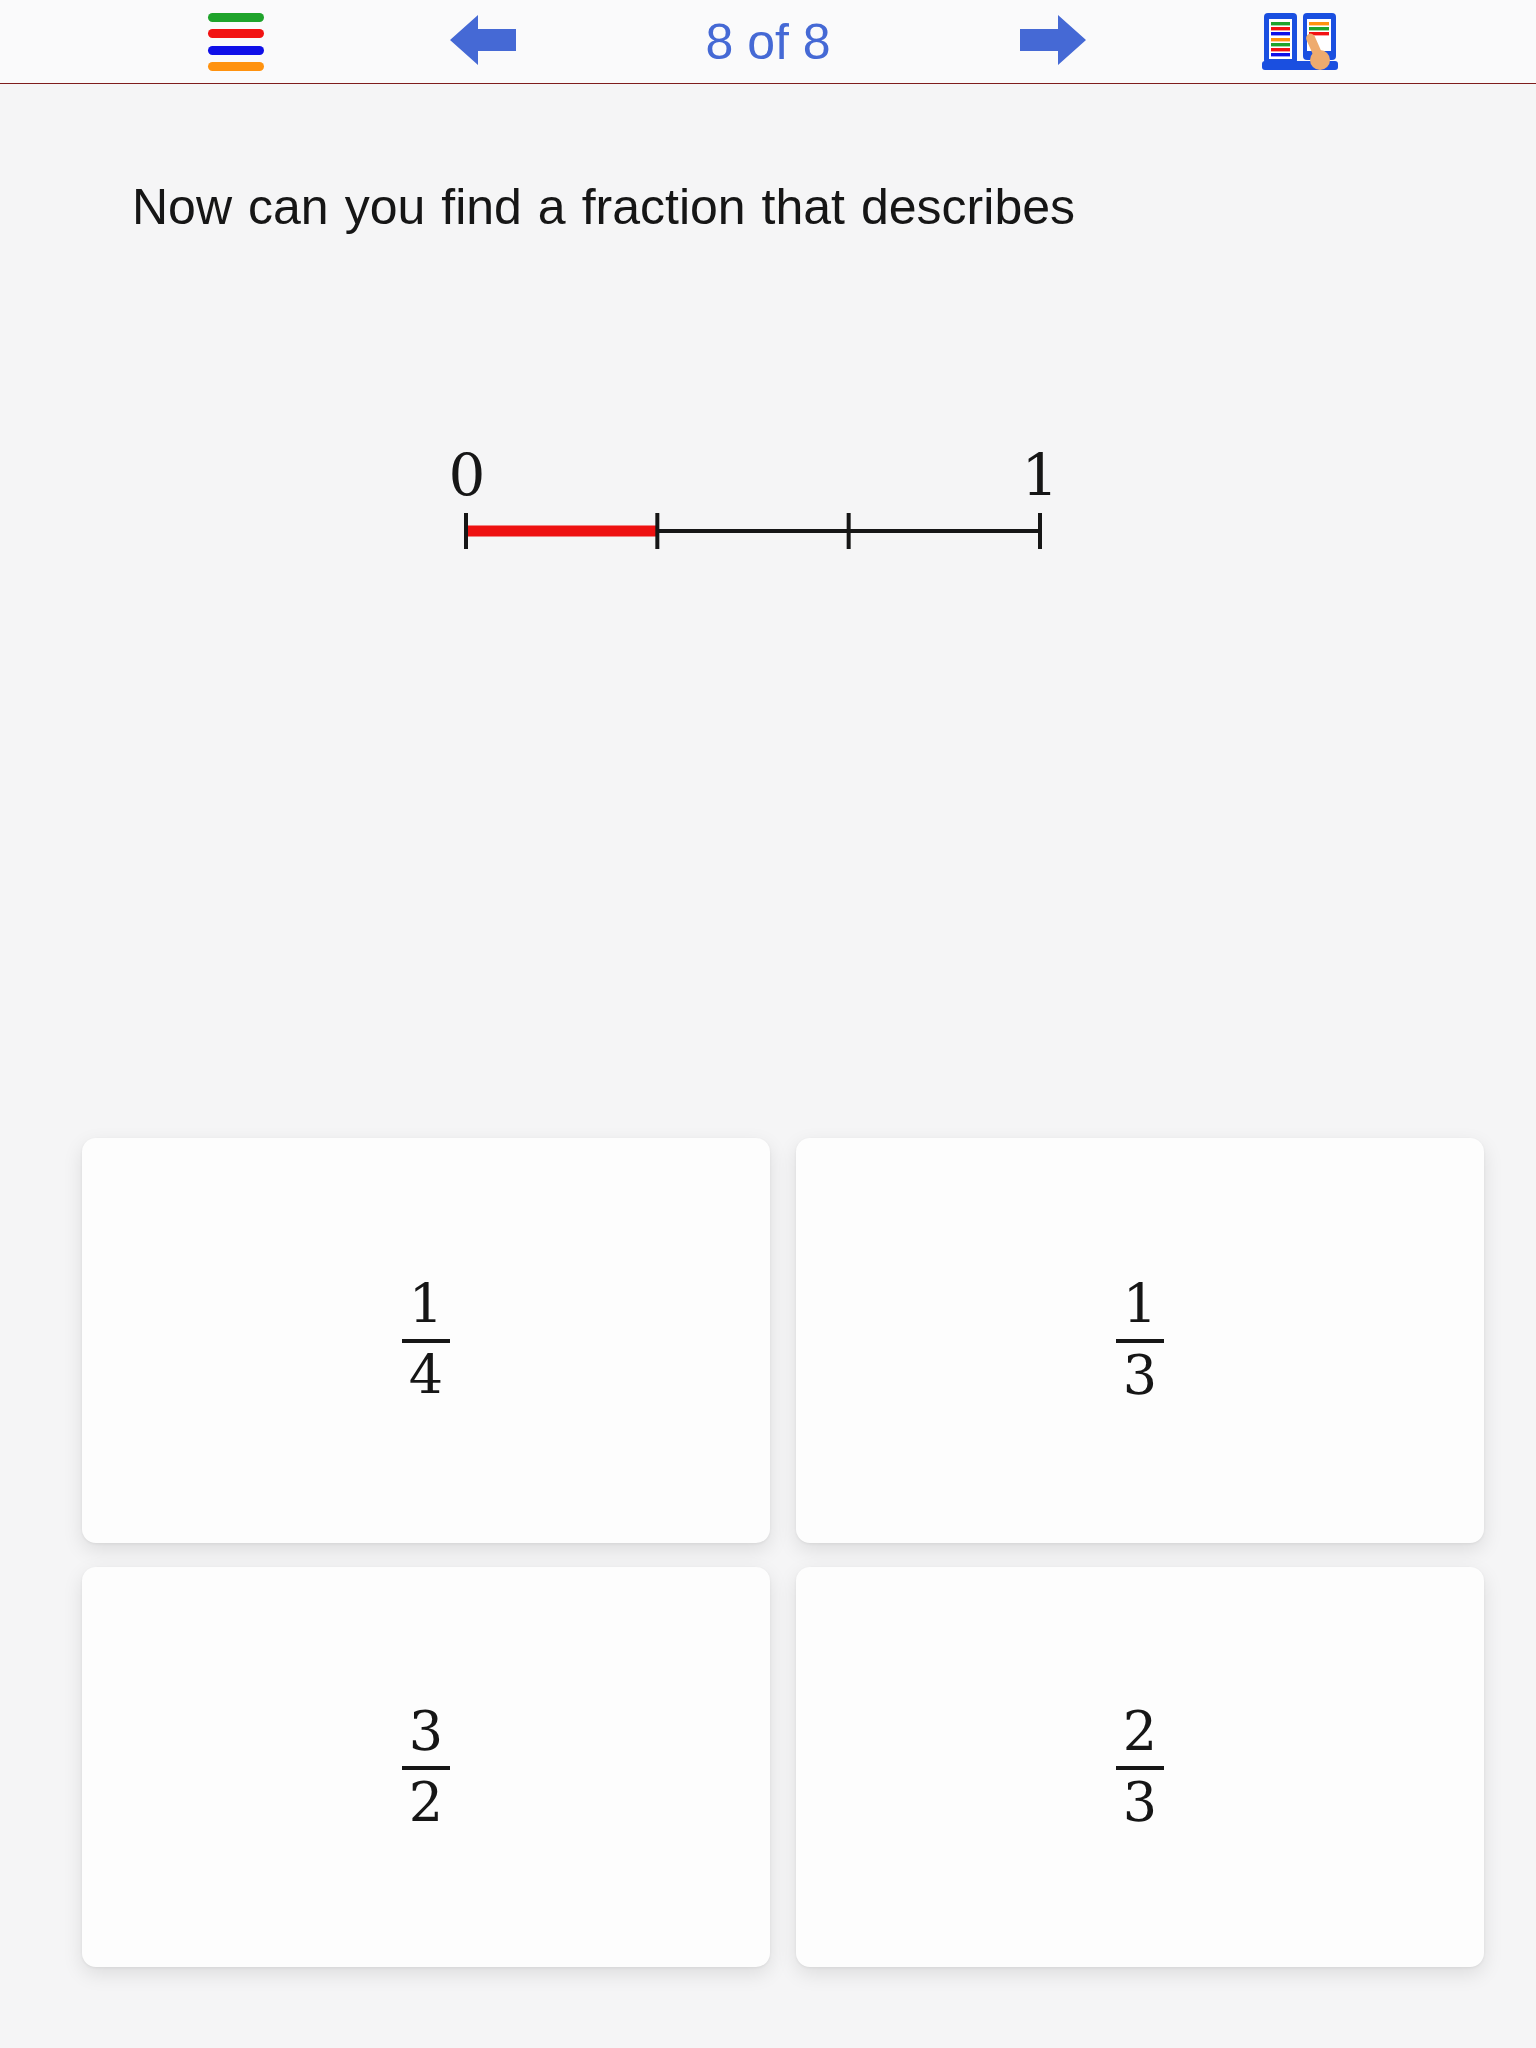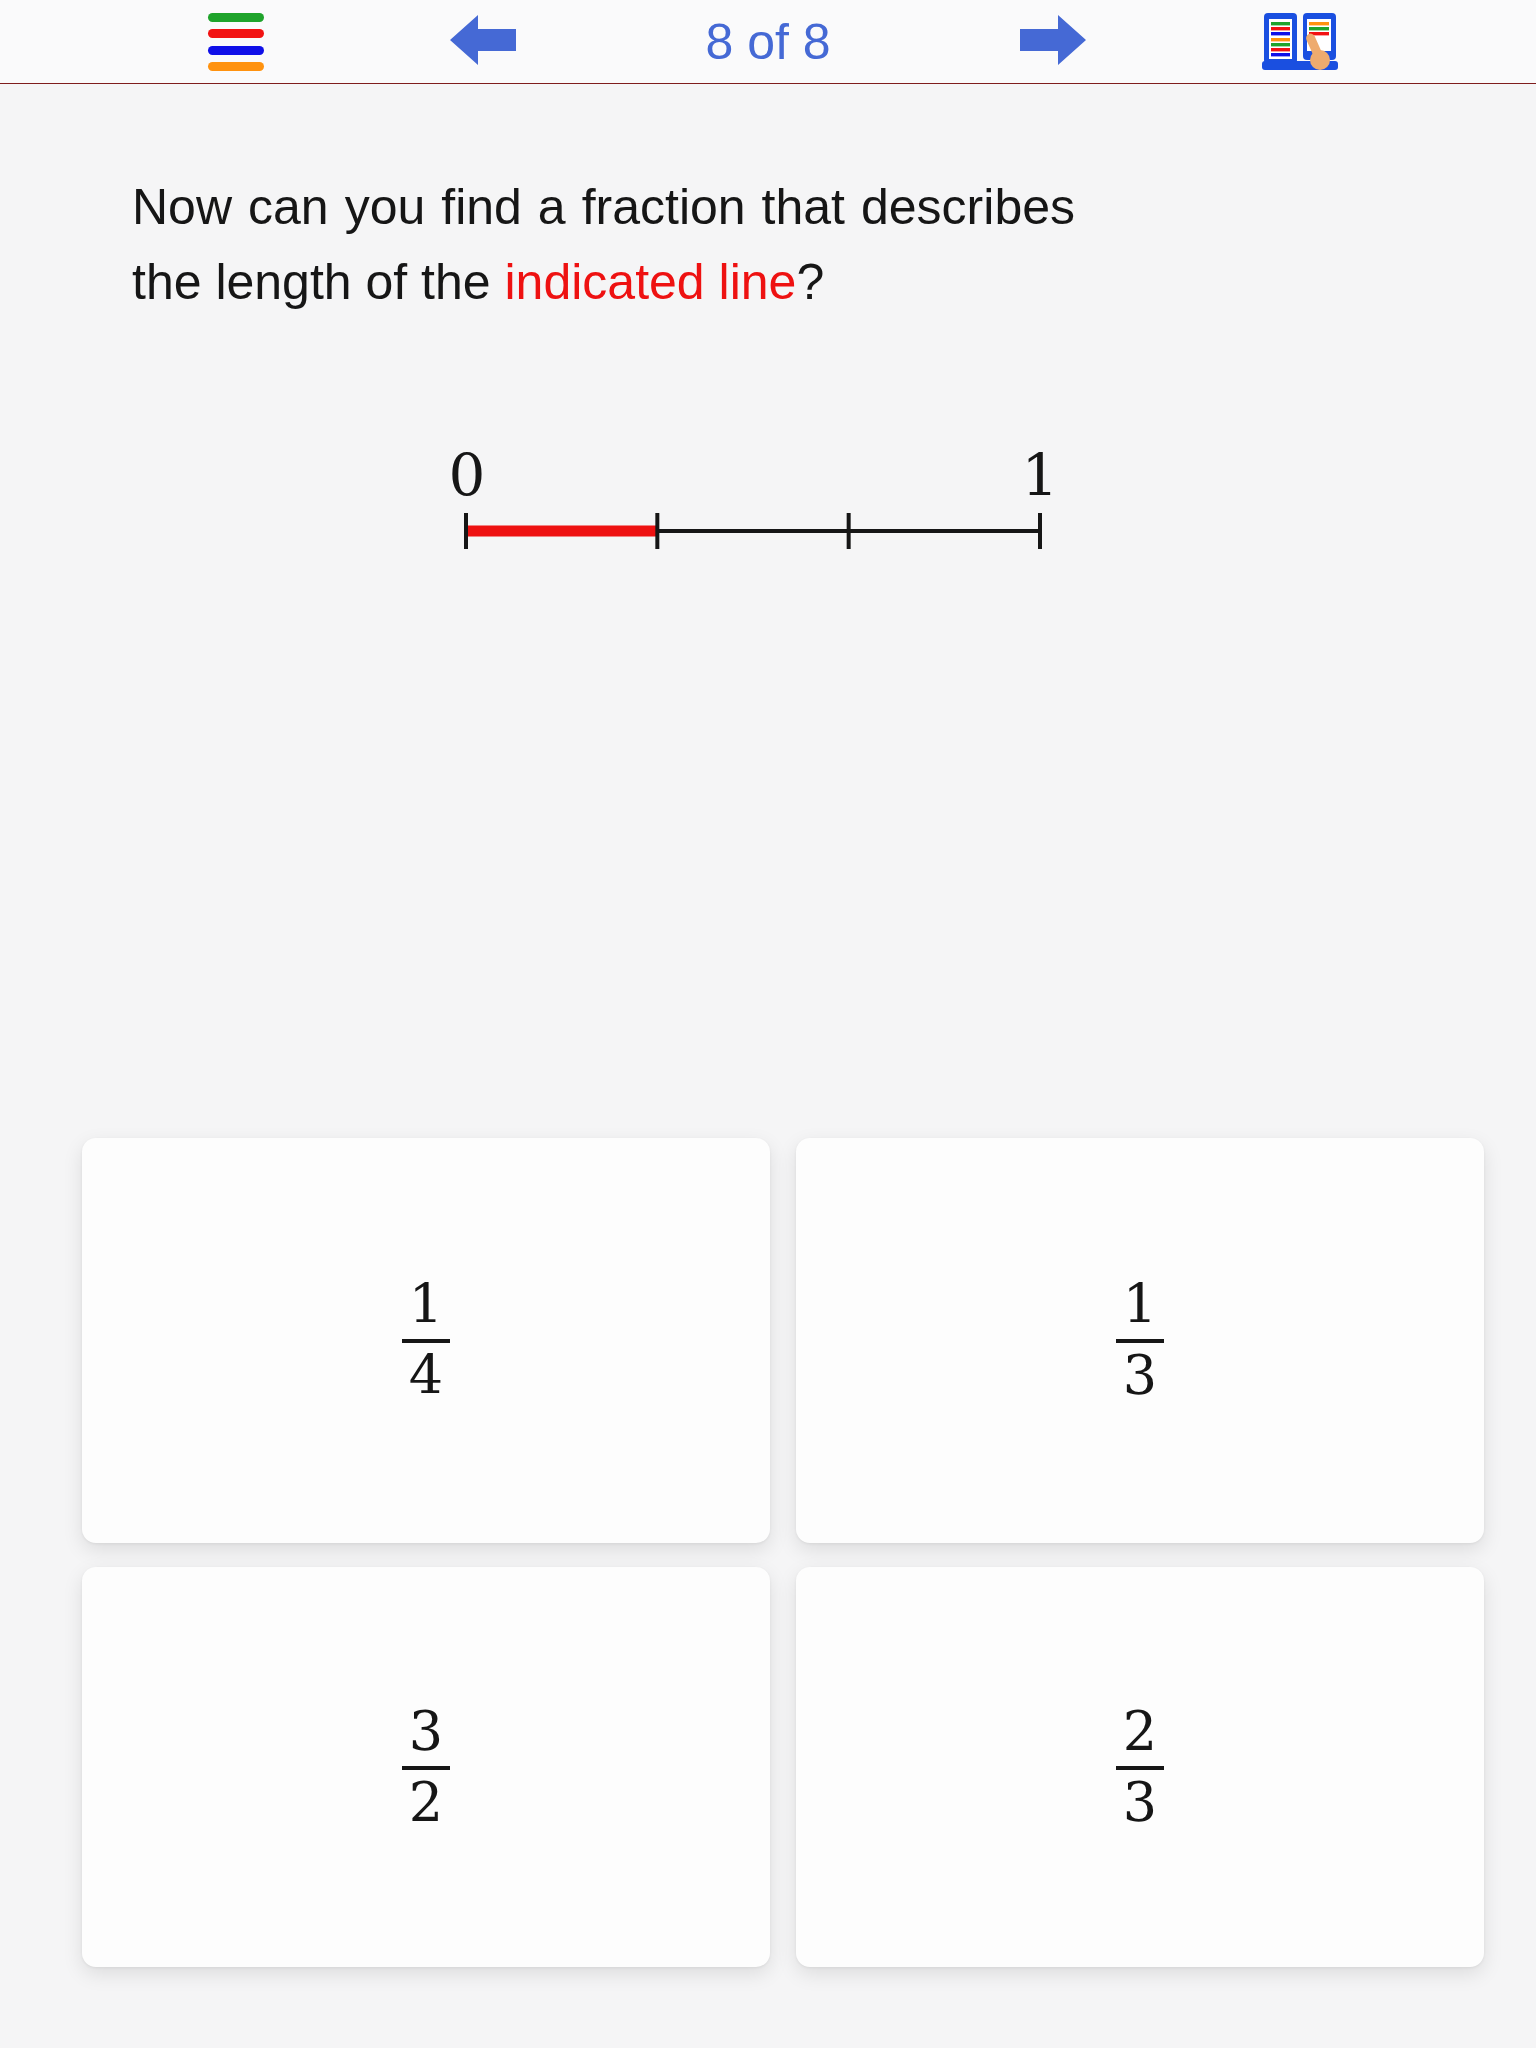--- a/index.html
+++ b/index.html
@@ -114,21 +114,20 @@
     </g>
     <g>
       <circle cx="60" cy="49" r="10" fill="#eeab6e"></circle>
       <rect x="50" y="22" width="9" height="28" rx="4.5" fill="#eeab6e" transform="rotate(-24 54 36)"></rect>
     </g>
   </svg>
 </div>
 
 <div class="question">
   <div class="q-line1">Now can you find a fraction that describes</div>
-  <div class="q-line2"><span>the length of the </span><span class="q-highlight">indicated line</span><span>?</span></div>
 </div>
 
 <svg class="numberline" viewBox="0 0 640 135">
   <text x="31" y="70" text-anchor="middle">0</text>
   <text x="604" y="70" text-anchor="middle">1</text>
   <line x1="30" y1="106" x2="604" y2="106" stroke="#161616" stroke-width="4"></line>
   <g id="nl-dynamic">
       <line x1="30" y1="106" x2="221.33333333333334" y2="106" stroke="#ee1111" stroke-width="11"></line>
       <line x1="30" y1="88" x2="30" y2="124" stroke="#161616" stroke-width="4"></line>
       <line x1="221.33333333333334" y1="88" x2="221.33333333333334" y2="124" stroke="#161616" stroke-width="4"></line>

